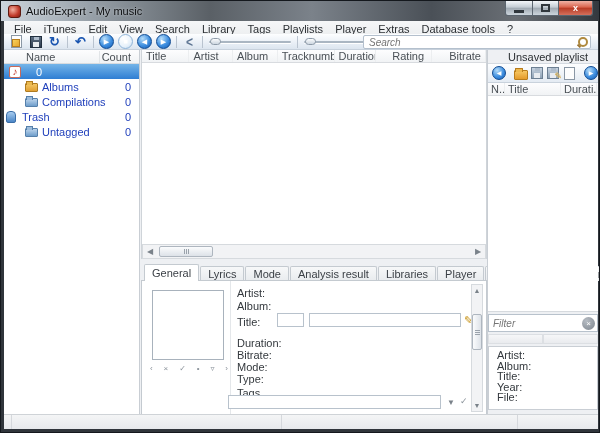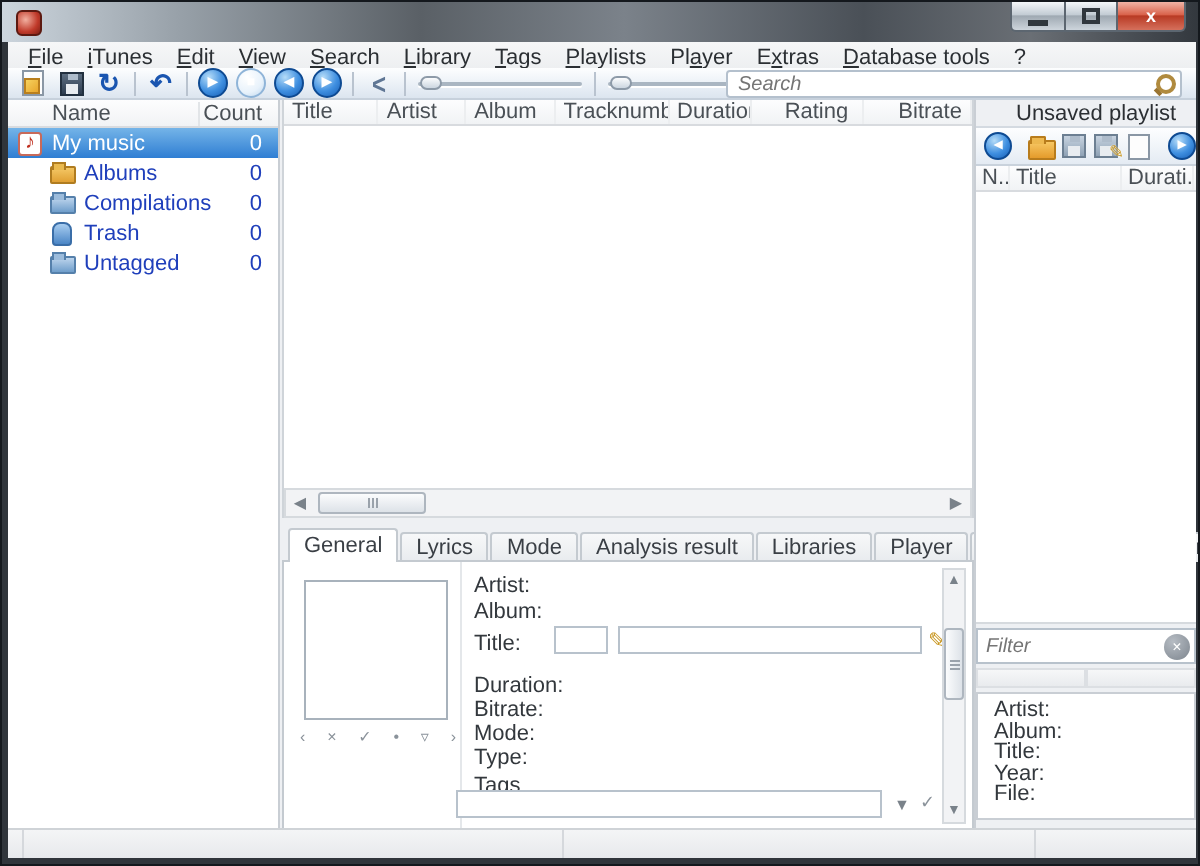--- a/index.html
+++ b/index.html
@@ -169,20 +169,21 @@
   .sb-seg:nth-child(3){width:236px;}
   .sb-seg:nth-child(4){flex:1;border-right:none;}
 </style>
 </head>
 <body>
 
 <div class="window">
 
   <div class="titlebar">
     <span class="app-icon"></span>
+    <span class="title-text">AudioExpert - My music</span>
     <div class="winbtns">
       <div class="winbtn min">
           <span class="minglyph"></span>
         </div>
       <div class="winbtn max">
           <span class="maxglyph"></span>
         </div>
       <div class="winbtn close">
           <span>x</span>
         </div>
@@ -258,38 +259,37 @@
   <div class="left-panel">
     <div class="col-hdr">
       <span>Name</span>
       <span>Count</span>
     </div>
     <div>
         <div class="tree-row selected" style="padding-left: 4px;">
           <span class="tree-ico">
             <span class="ti-music">♪</span>
           </span>
-          <span class="lbl">My music</span>
           <span class="cnt">0</span>
         </div>
         <div class="tree-row" style="padding-left: 20px;">
           <span class="tree-ico">
             <span class="ti-folder open"></span>
           </span>
           <span class="lbl">Albums</span>
           <span class="cnt">0</span>
         </div>
         <div class="tree-row" style="padding-left: 20px;">
           <span class="tree-ico">
             <span class="ti-folder"></span>
           </span>
           <span class="lbl">Compilations</span>
           <span class="cnt">0</span>
         </div>
-        <div class="tree-row" style="padding-left: 20px;">
+        <div class="tree-row" style="">
           <span class="tree-ico">
             <span class="ti-trash"></span>
           </span>
           <span class="lbl">Trash</span>
           <span class="cnt">0</span>
         </div>
         <div class="tree-row" style="padding-left: 20px;">
           <span class="tree-ico">
             <span class="ti-folder"></span>
           </span>

